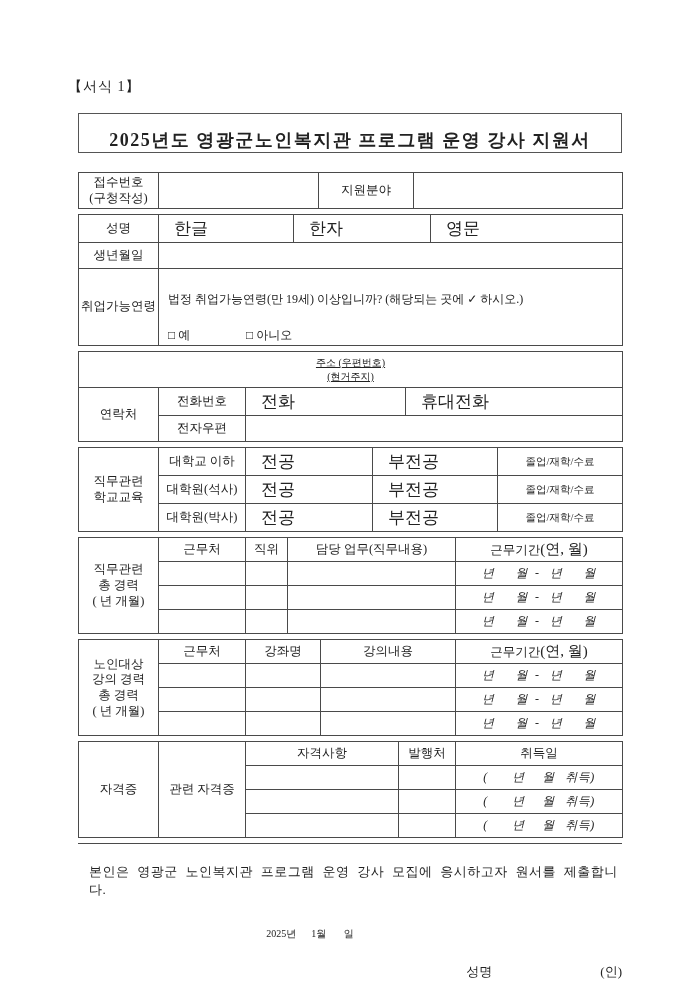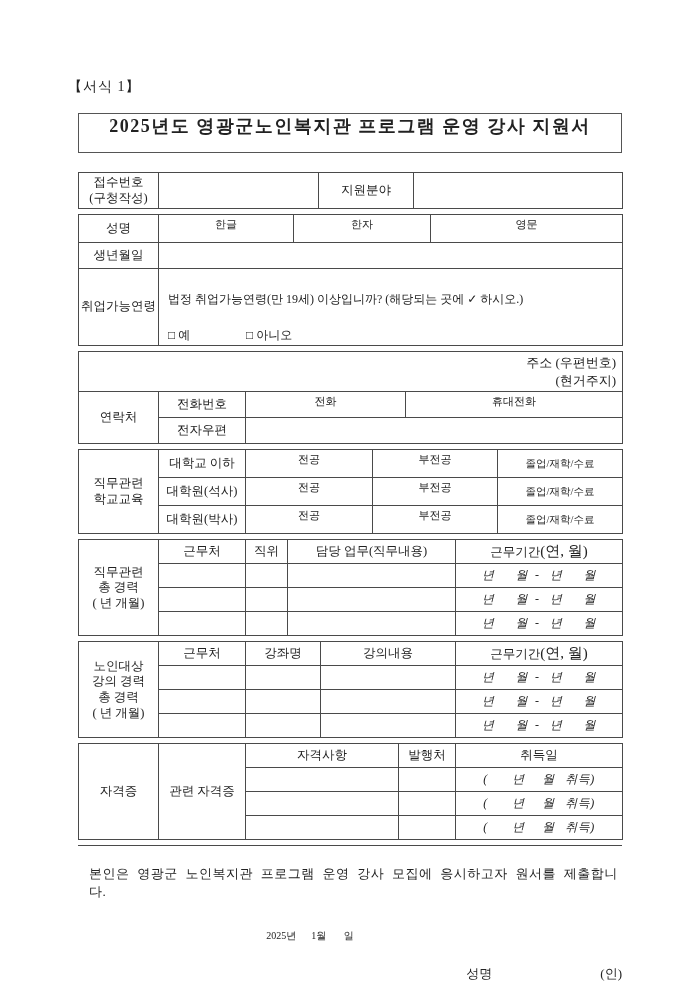--- a/index.html
+++ b/index.html
@@ -4,31 +4,31 @@
 <style>
   * { margin:0; padding:0; box-sizing:border-box; }
   html,body { background:#e8e8e8; }
   .page {
     width:700px; height:990px; background:#ffffff; margin:0 auto;
     font-family:"Liberation Serif","DejaVu Serif",serif;
     color:#222; padding:78px 78px 0 78px; position:relative;
   }
   .form-label { font-size:14px; margin-left:-10px; margin-bottom:17px; letter-spacing:1px; }
   .title-box {
-    height:40px; border:1.5px solid #555; display:flex; align-items:flex-start;
+    height:40px; border:1.5px solid #555; display:flex; align-items:flex-end;
     justify-content:center; margin-bottom:19px;
   }
   .title-box span { font-size:18px; font-weight:bold; letter-spacing:1.5px; }
   table { width:544px; border-collapse:collapse; table-layout:fixed; margin-bottom:5px; }
   td { border:1px solid #4a4a4a; font-size:12.5px; vertical-align:middle; overflow:hidden; }
   td.lbl { text-align:center; white-space:pre-line; line-height:1.25; padding:1px 2px; }
-  td.tl { text-align:center; vertical-align:top; font-size:11px; padding:2px 15px; }
+  td.tl { text-align:left; vertical-align:top; font-size:17px; padding:2px 15px; }
   td.blank { }
   .r36 td { height:36px; } .r28 td { height:28px; } .r26 td { height:26px; } .r24 td { height:24px; }
-  td.addr { text-align:right; padding:2px 6px; white-space:pre-line; line-height:1.35; font-size:13px; }
+  td.addr { text-align:center; padding:2px 6px; white-space:pre-line; line-height:1.35; font-size:10px;text-decoration:underline; }
   td.question { text-align:left; padding:2px 9px; vertical-align:middle; }
   .q-line { font-size:12px; line-height:1.35;margin-top:20px; }
   .opt-yes { display:inline-block; width:78px; font-size:12px; }
   .opt-no { font-size:12px; }
   td.period { text-align:center; font-size:12px; white-space:pre; letter-spacing:0.5px;font-style:italic; }
   .unit { font-size:15px; }
   .hdr { text-align:center; }
   td.status { text-align:center; font-size:10.5px; }
   .end-rule { width:544px; border-top:1px solid #4a4a4a; margin-top:2px; }
   .declaration {

